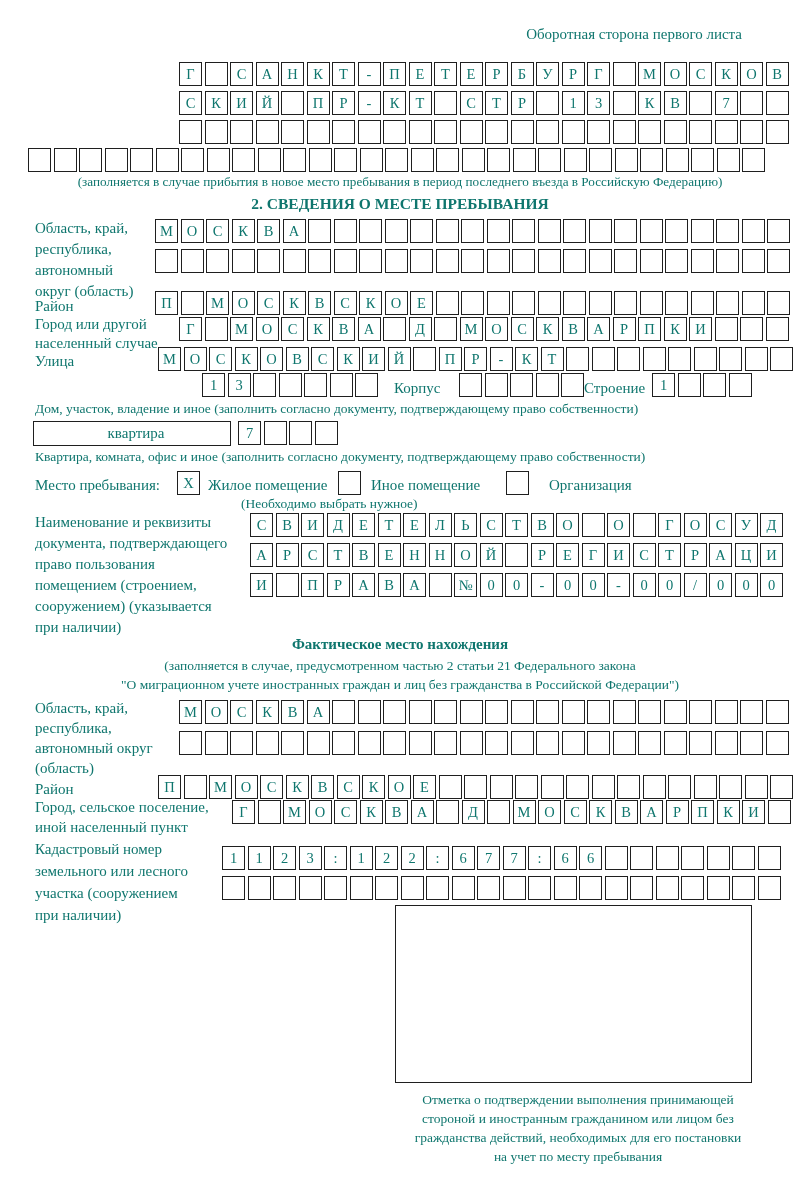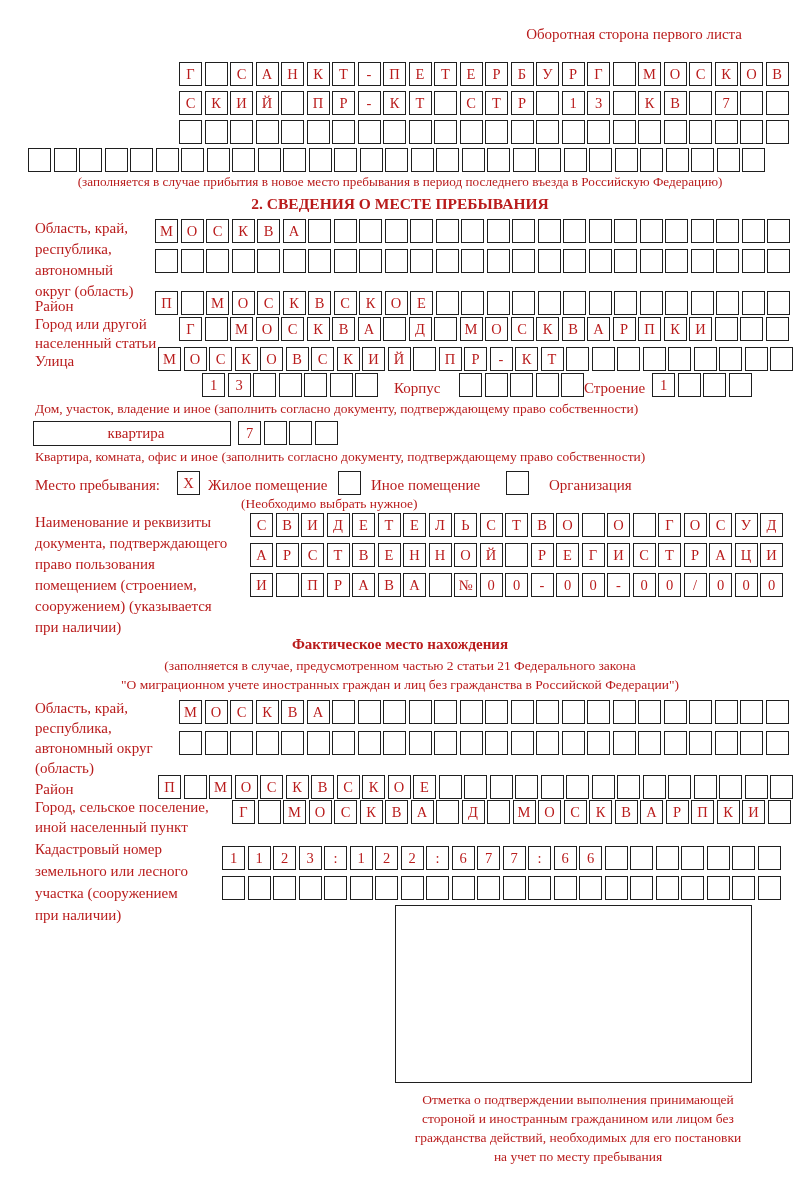--- a/index.html
+++ b/index.html
@@ -1,19 +1,19 @@
 <!DOCTYPE html>
 <html><head>
 <meta charset="utf-8">
 <style>
   * { margin:0; padding:0; box-sizing:border-box; }
   html,body { background:#ffffff; }
   .page {
     position:relative; width:800px; height:1180px; margin:0 auto;
-    background:#fff; color:#b91c1c;
+    background:#fff; color:#0f766e;
     font-family:"Liberation Serif","DejaVu Serif",serif;
     overflow:hidden;
   }
   .lbl { position:absolute; font-size:15px; line-height:24px; white-space:pre-line; }
   .note { position:absolute; font-size:13.2px; white-space:pre-line; }
   .center { left:0; right:0; text-align:center; }
   .sectitle { position:absolute; left:0; right:0; text-align:center; font-weight:bold; font-size:15.5px; }
   .cellrow { position:absolute; display:flex; gap:2.5px; }
   .cell {
     flex:0 0 auto; width:23px; height:24px; border:1.6px solid #1f1f1f;
@@ -229,21 +229,21 @@
       <span class="cell"></span>
       <span class="cell"></span>
       <span class="cell"></span>
       <span class="cell"></span>
       <span class="cell"></span>
       <span class="cell"></span>
       <span class="cell"></span>
     </div>
 
   <div class="lbl" style="left:35px; top:315px; line-height:19px;">Город или другой
-населенный статьи</div>
+населенный случае</div>
   <div class="cellrow" style="left:179px; top:317px;">
       <span class="cell">Г</span>
       <span class="cell"></span>
       <span class="cell">М</span>
       <span class="cell">О</span>
       <span class="cell">С</span>
       <span class="cell">К</span>
       <span class="cell">В</span>
       <span class="cell">А</span>
       <span class="cell"></span>

